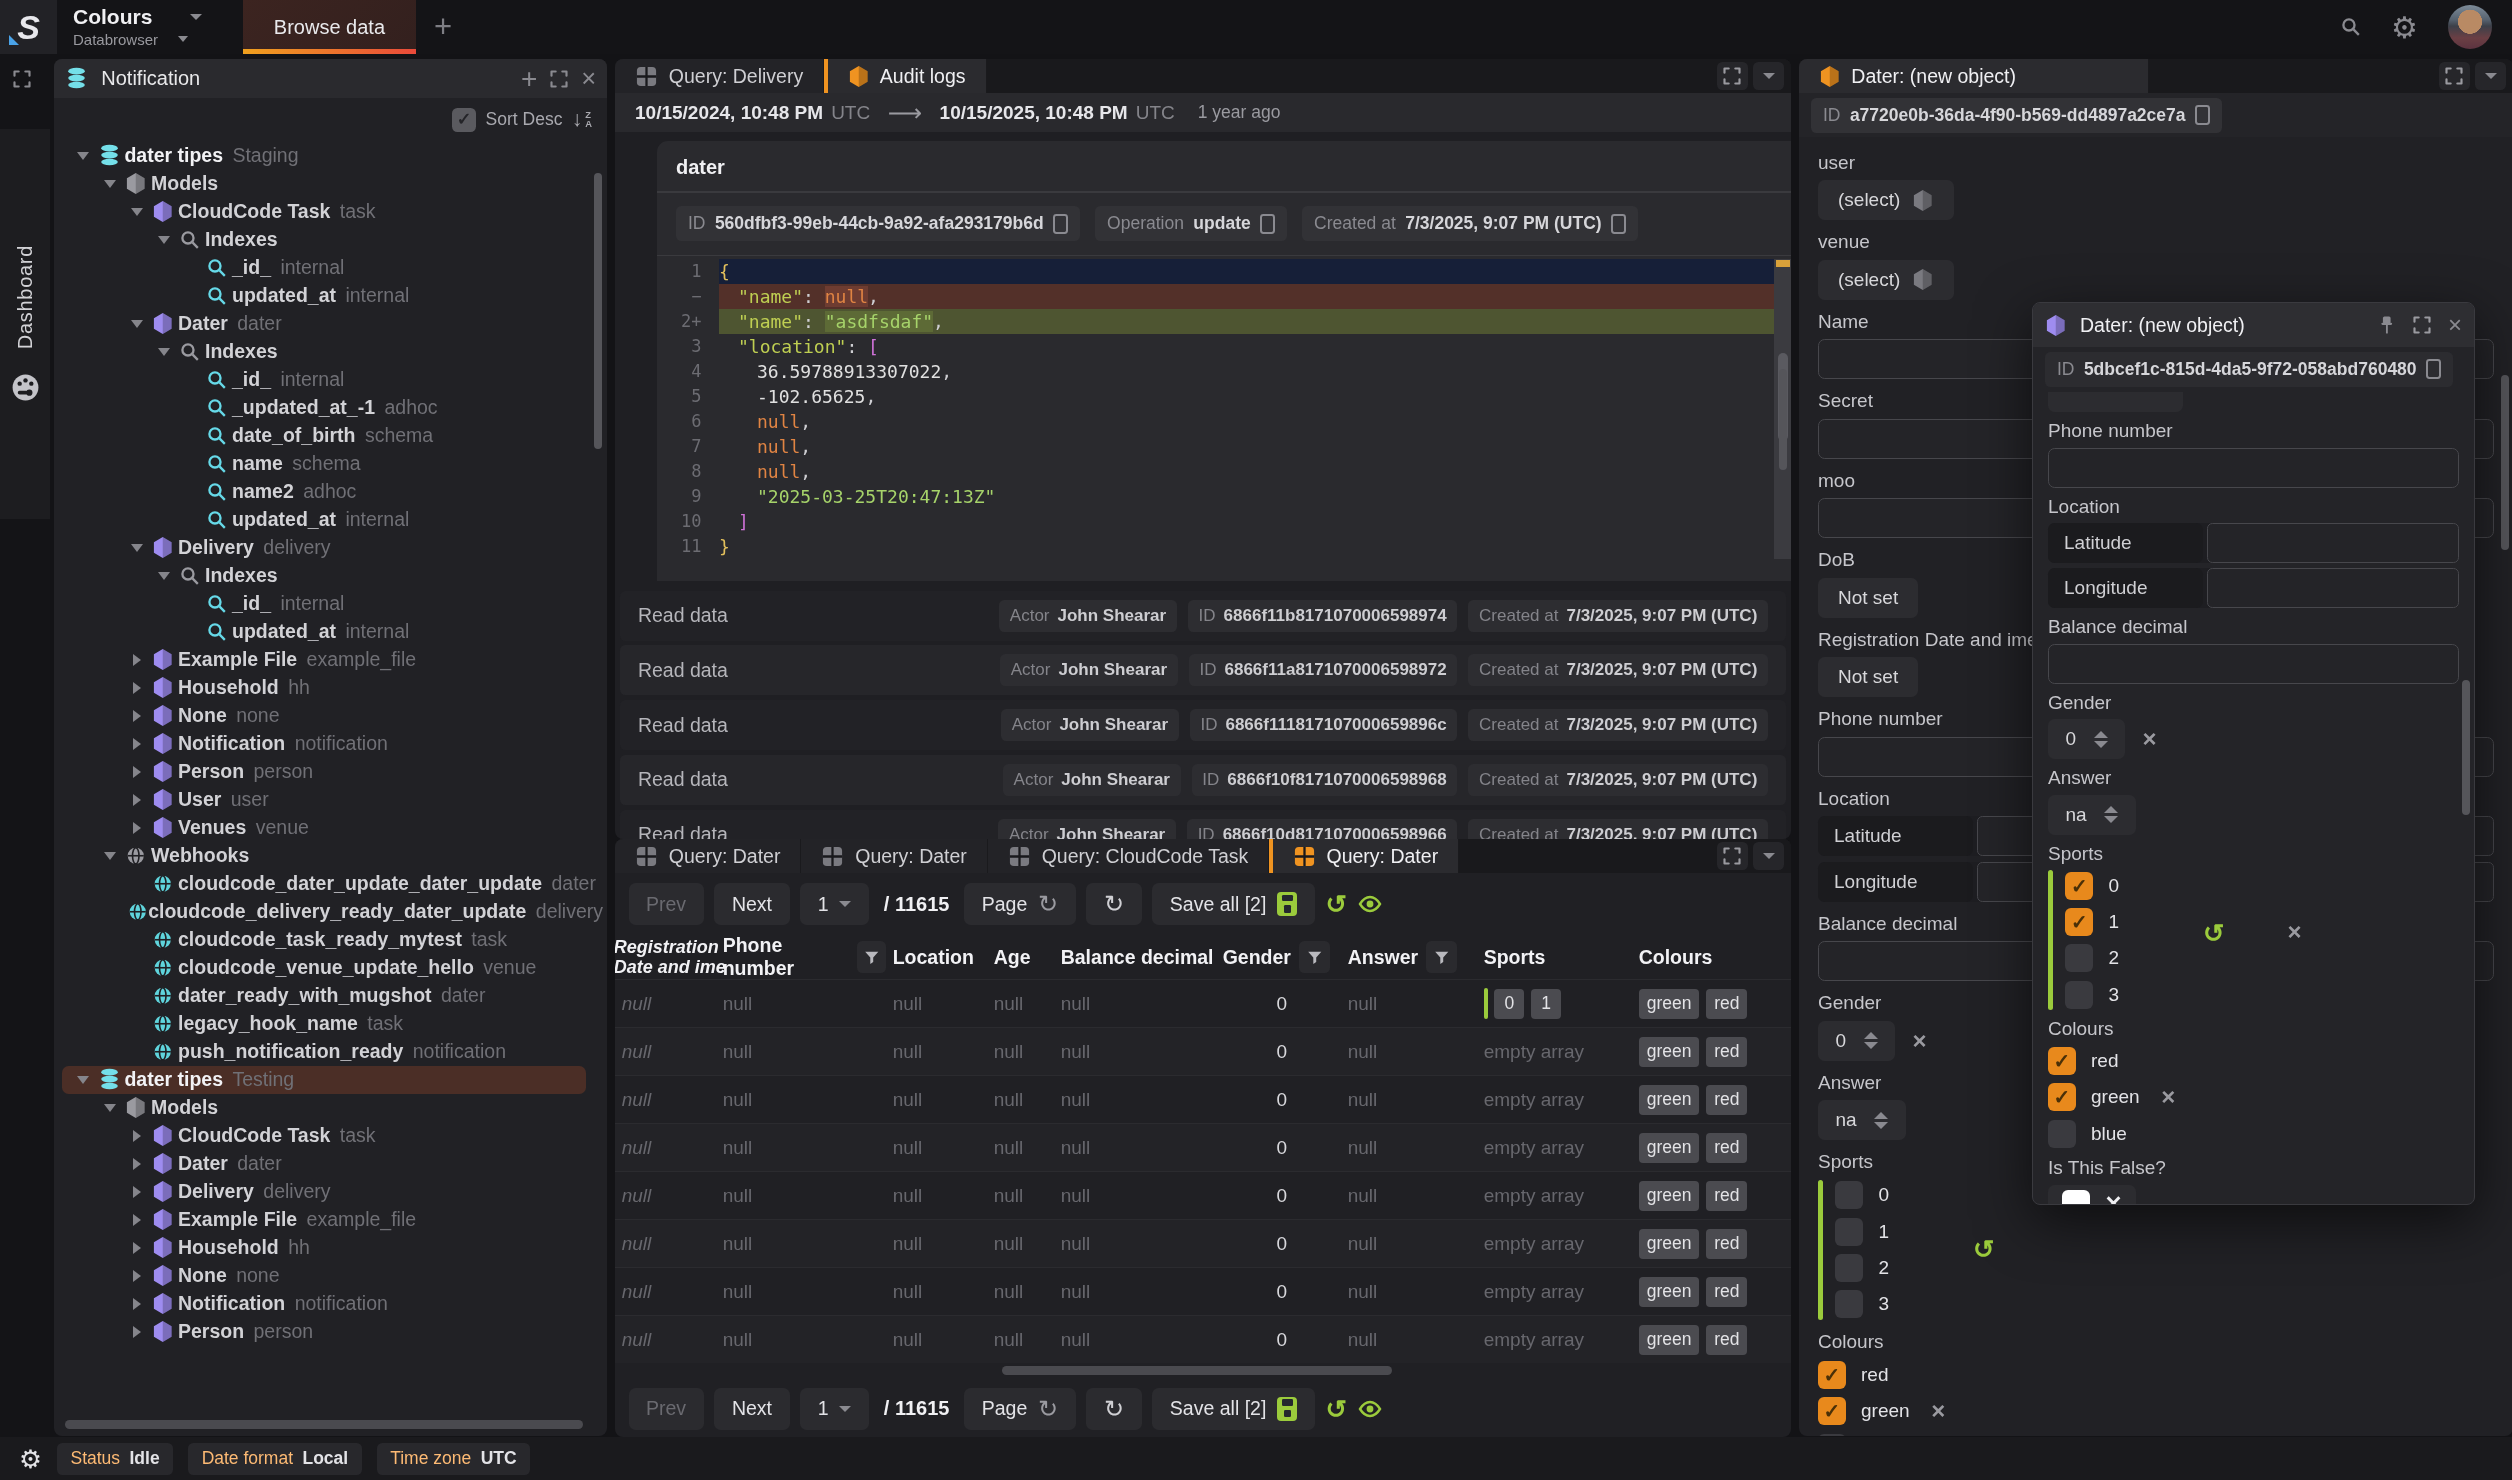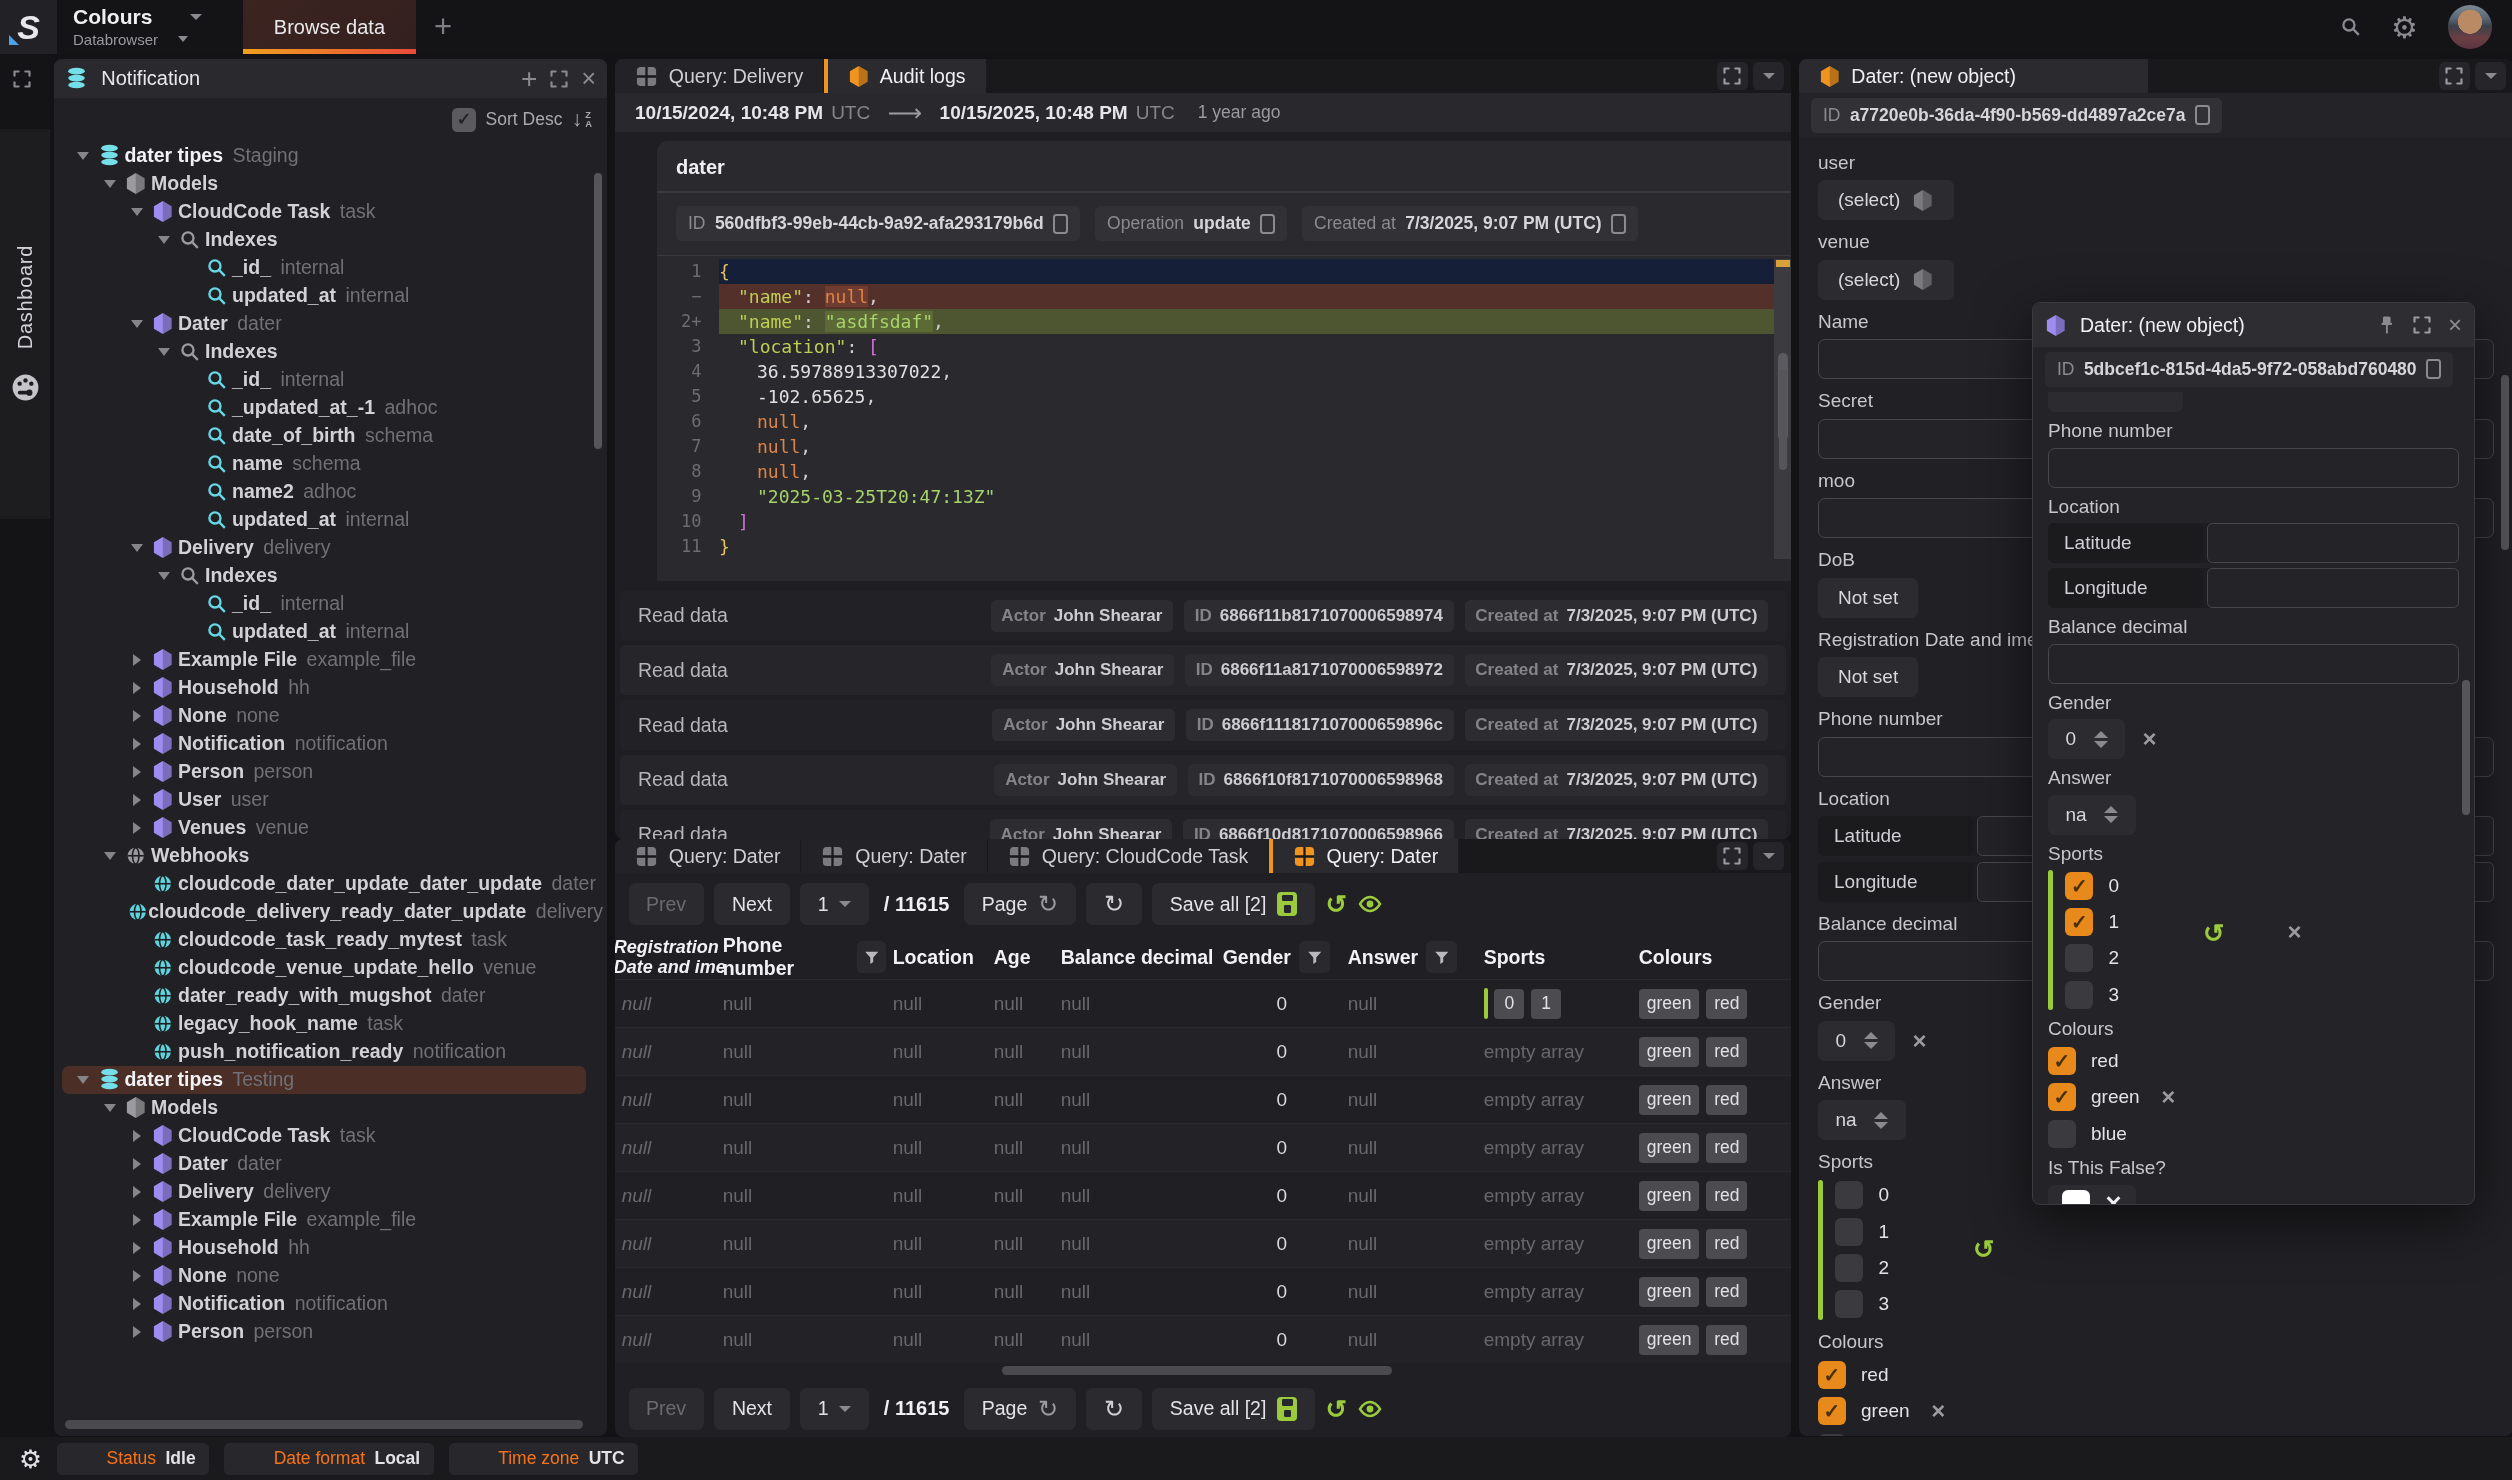--- a/index.html
+++ b/index.html
@@ -96,21 +96,21 @@
   .tk-str{color:#a6d36a;} .tk-strhl{color:#a6d36a;background:#5d6a36;} .tk-num{color:#e0e0e0;} .tk-brace{color:#e3c05c;} .tk-brk{color:#cf72d8;}
   .ruler { position:absolute; right:0; top:0; bottom:0; width:17.5px; background:#3b3b40; }
   .ruler .tick { position:absolute; right:1.3px; top:1.3px; width:13.5px; height:6.7px; background:#d9a13a; }
   .ruler .thumb { position:absolute; right:2.7px; top:94px; width:10.8px; height:88px; background:#5a5a60; border-radius:5.4px; }
   #loglist { margin:9.4px 5.4px 0; display:flex; flex-direction:column; gap:4.7px; }
   .logrow { height:50px; border-radius:5.4px; display:flex; align-items:center; padding:0 17.5px; }
   .logrow:nth-child(odd){ background:#222226; } .logrow:nth-child(even){ background:#26262a; }
   .log-action { font-size:19.5px; color:#b5b5ba; }
   .log-right { margin-left:auto; display:flex; gap:10.8px; }
   .lbadge { background:#2d2d31; border-radius:5.4px; height:32px; display:flex; align-items:center; gap:8px; padding:0 10.8px; font-size:17px; }
-  .lbadge .bl{ color:#84848a;font-weight:bold; } .lbadge .bv{ color:#cdcdd1; font-weight:600; }
+  .lbadge .bl{ color:#84848a; } .lbadge .bv{ color:#cdcdd1; font-weight:600; }
 
   
   #grid { left:615px; top:839px; width:1176px; height:598px; background:#202024; }
   .toolbar { height:62px; display:flex; align-items:center; gap:10.8px; padding:0 13.5px; }
   .tbtn { background:#2b2b2f; border:none; border-radius:6.7px; height:42px; padding:0 17.5px; font-size:19.5px; color:#e3e3e7;
     font-family:inherit; display:flex; align-items:center; gap:10.8px; }
   .tbtn.dim { color:#6a6a70; }
   .ttotal { font-size:20px; font-weight:bold; color:#f0f0f3; margin:0 4px; }
   .gicon { color:#9a9aa0; font-size:24px; }
   .floppy { width:20px; height:24px; background:#9bcb3c; border-radius:4px; position:relative; }
@@ -162,21 +162,21 @@
   .modal-head { height:44px; background:#2e2e32; display:flex; align-items:center; gap:13.5px; padding:0 12px; }
   .modal-title { font-size:19.5px; color:#f0f0f3; }
   .mh-icons { margin-left:auto; display:flex; gap:16px; align-items:center; color:#8a8a90; }
   #modal .flabel { margin:8px 0 5.4px; }
   #modal .fields { padding:0 15px; }
   .stub-btn { width:135px; height:20px; background:#2c2c30; border-radius:0 0 6.7px 6.7px; margin-top:1.3px; }
 
   
   #statusbar { position:absolute; left:0; bottom:0; width:2512px; height:43px; background:#1a1a1d; display:flex; align-items:center; gap:15px; padding:0 19px; }
   .st-chip { background:#28282c; border-radius:5.4px; height:32px; display:flex; align-items:center; gap:9.4px; padding:0 13.5px; font-size:17.5px; }
-  .st-chip .bl{color:#f97316;margin-left:36px;} .st-chip .bv{color:#e3e3e7; font-weight:600;}
+  .st-chip .bl{color:#fdba74;} .st-chip .bv{color:#e3e3e7; font-weight:600;}
 </style>
 </head>
 <body>
 
 <div id="topbar">
   <div class="logo-tile">
     <span class="logo-s" title="Sector">S</span>
     <span class="logo-tri"></span>
   </div>
   <div class="app-titles">

